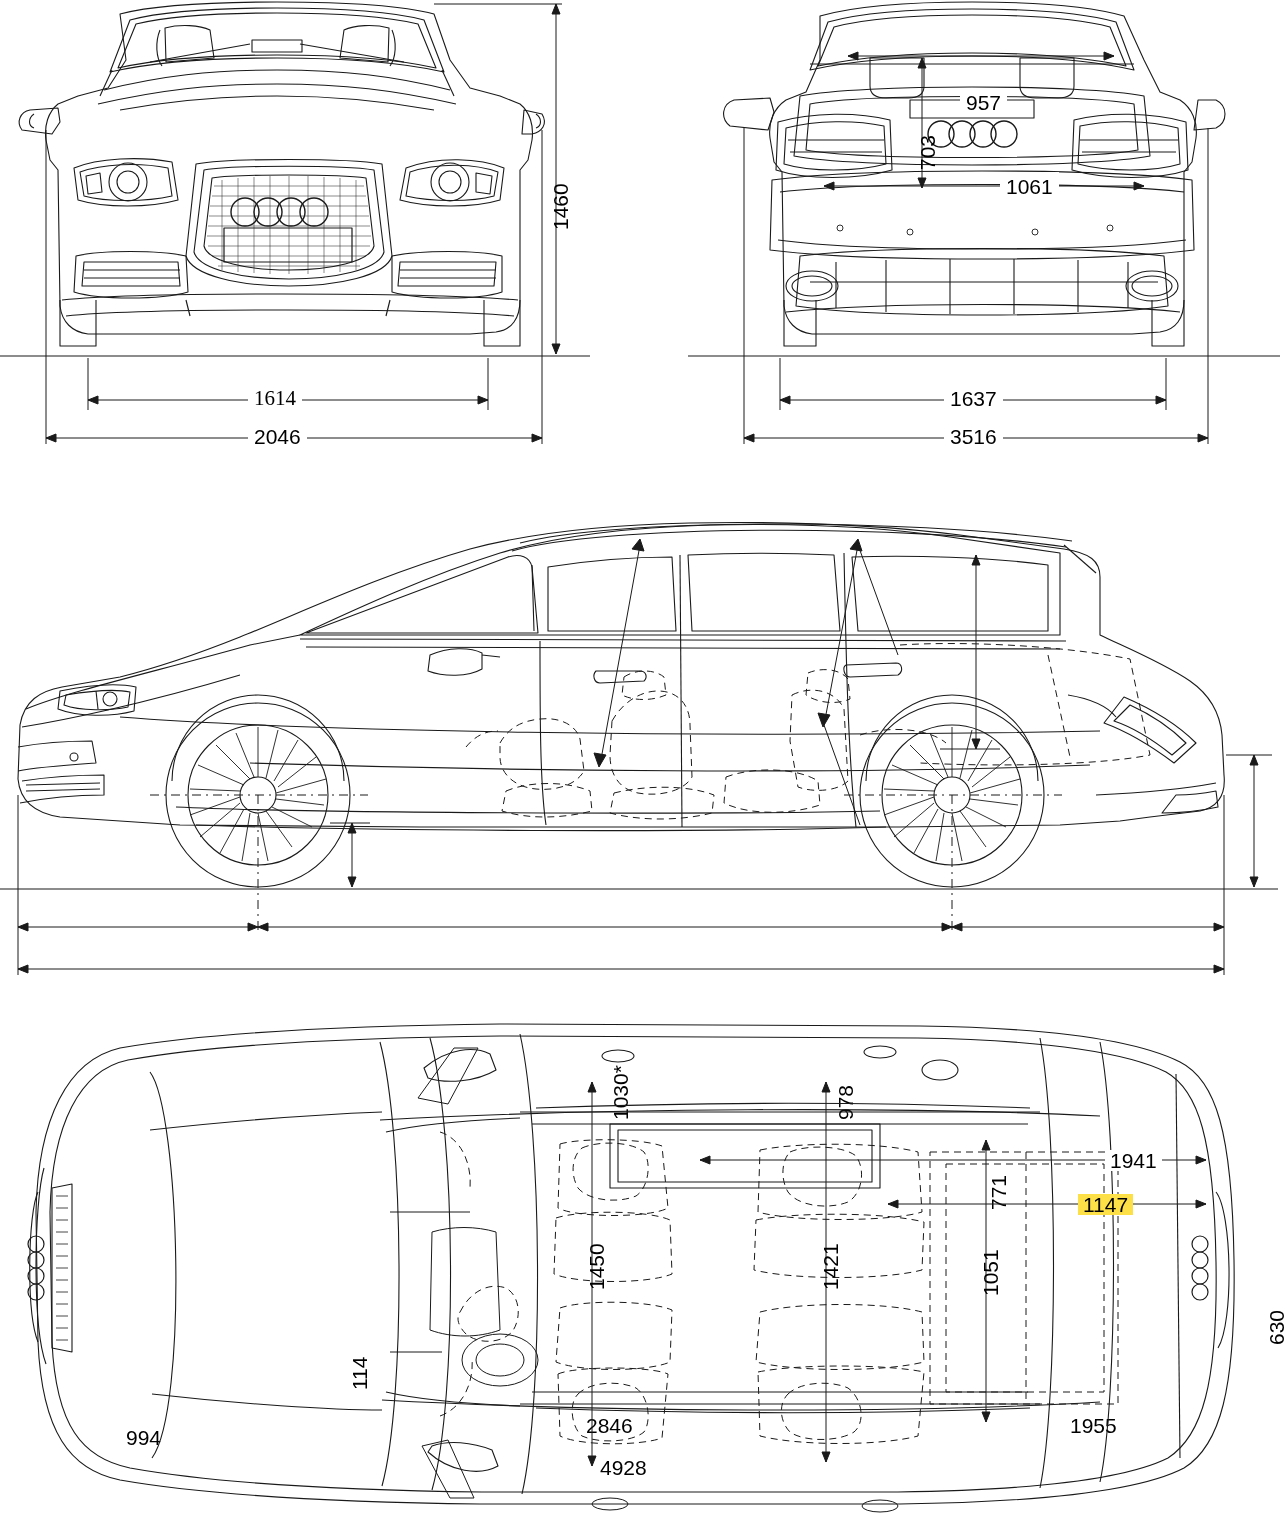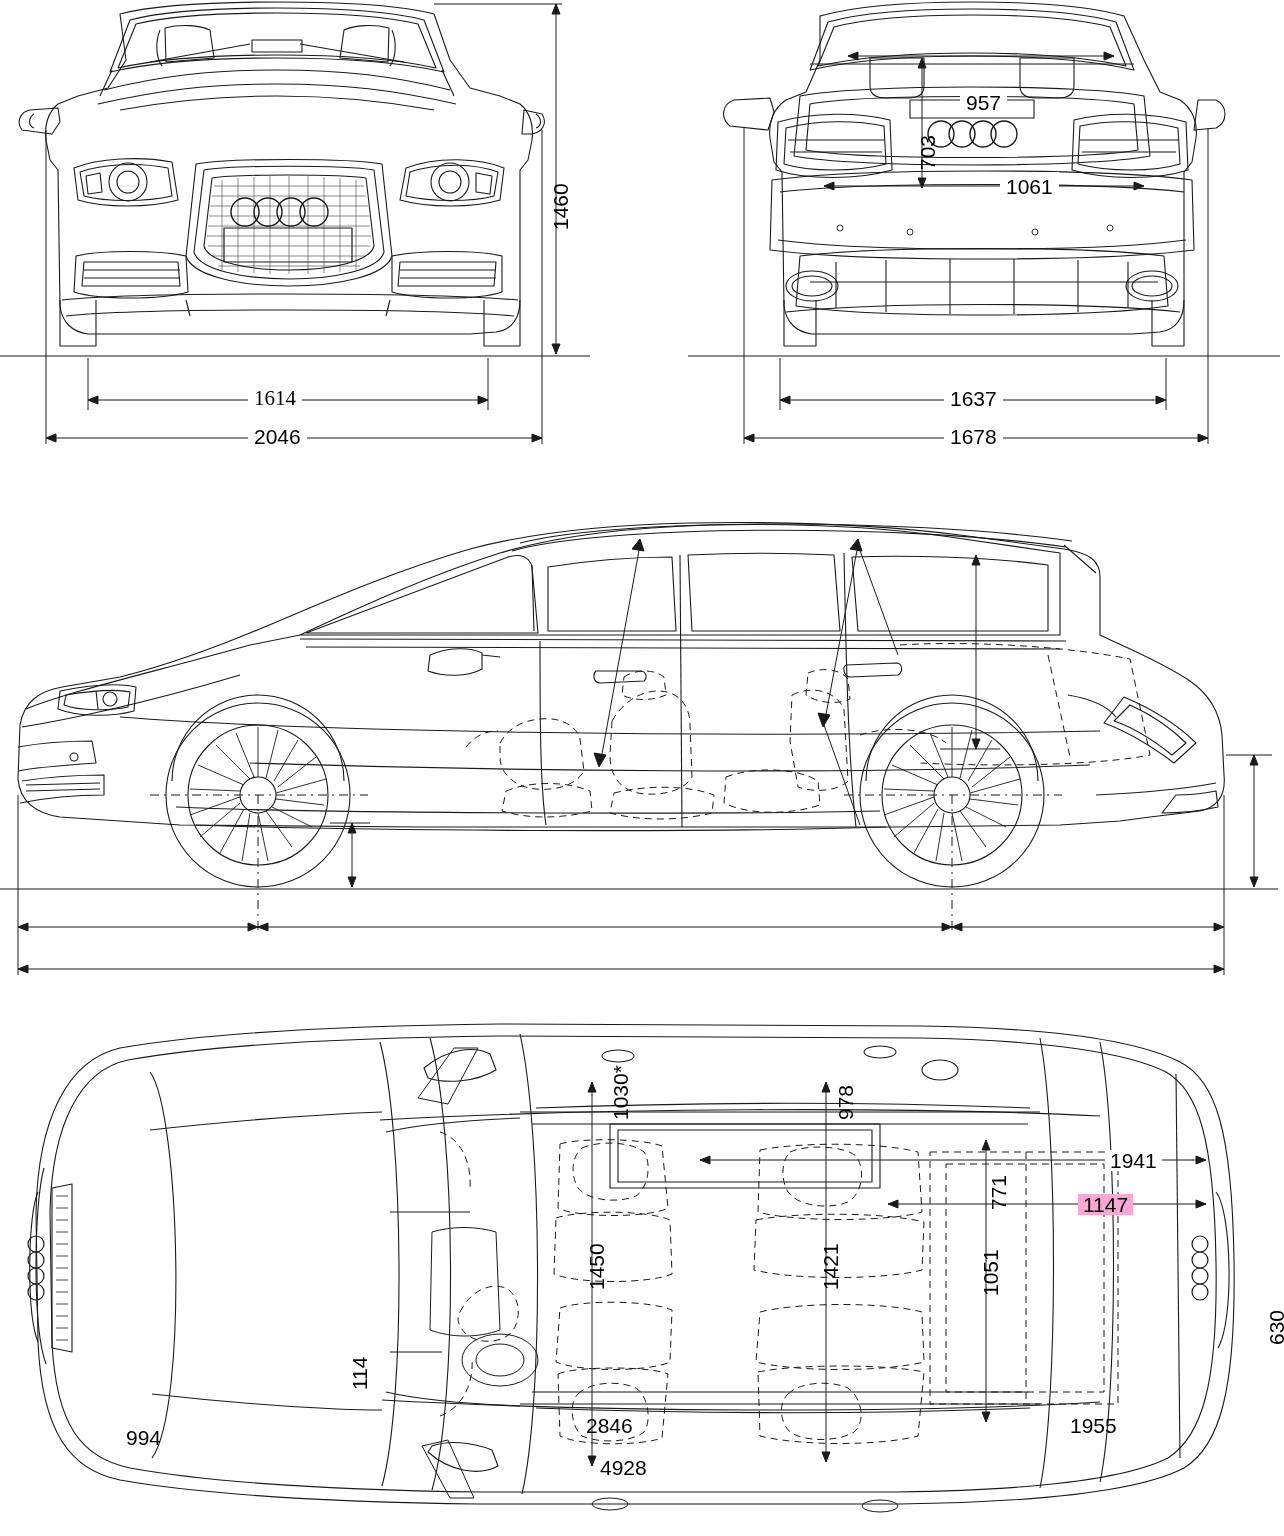--- a/index.html
+++ b/index.html
@@ -261,21 +261,21 @@
 <div class="lbl vert" style="left:917px;top:170px;transform:rotate(-90deg);">
   <span>703</span>
 </div>
 <div class="lbl" style="left:956px;top:172px;background:#fff;padding:4px 6px;margin-left:44px;">
   <span>1061</span>
 </div>
 <div class="lbl" style="left:944px;top:388px;background:#fff;padding:0 6px;">
   <span>1637</span>
 </div>
 <div class="lbl" style="left:944px;top:426px;background:#fff;padding:0 6px;">
-  <span>1678</span>
+  <span>3516</span>
 </div>
 
 <svg width="1284" height="510" viewBox="0 0 1284 510" style="left:0px;top:495px;">
   <g fill="none" stroke="#1a1a1a" stroke-width="1.1" stroke-linejoin="round">
 
     <path d="M20 230 C24 206 40 196 62 192 L120 182 C160 172 200 158 240 142
              C300 118 380 80 470 54 C530 38 600 30 690 28 C790 26 880 30 960 40
              L1064 54 C1090 58 1100 66 1100 82 L1100 140
              C1120 150 1160 166 1190 186 C1210 200 1220 218 1222 240
              L1224 280 C1226 300 1218 312 1200 316 L1150 322
@@ -657,17 +657,17 @@
 </div>
 <div class="lbl vert" style="left:820px;top:1290px;transform:rotate(-90deg);">
   <span>1421</span>
 </div>
 <div class="lbl vert" style="left:980px;top:1296px;transform:rotate(-90deg);">
   <span>1051</span>
 </div>
 <div class="lbl" style="left:1080px;top:1150px;background:#fff;padding:0 5px;margin-left:25px;">
   <span>1941</span>
 </div>
-<div class="lbl" style="left:1078px;top:1194px;background:#f9a8d4;padding:0 5px;">
+<div class="lbl" style="left:1078px;top:1194px;background:#fde047;padding:0 5px;">
   <span>1147</span>
 </div>
 
 </div>
 
 </body></html>

